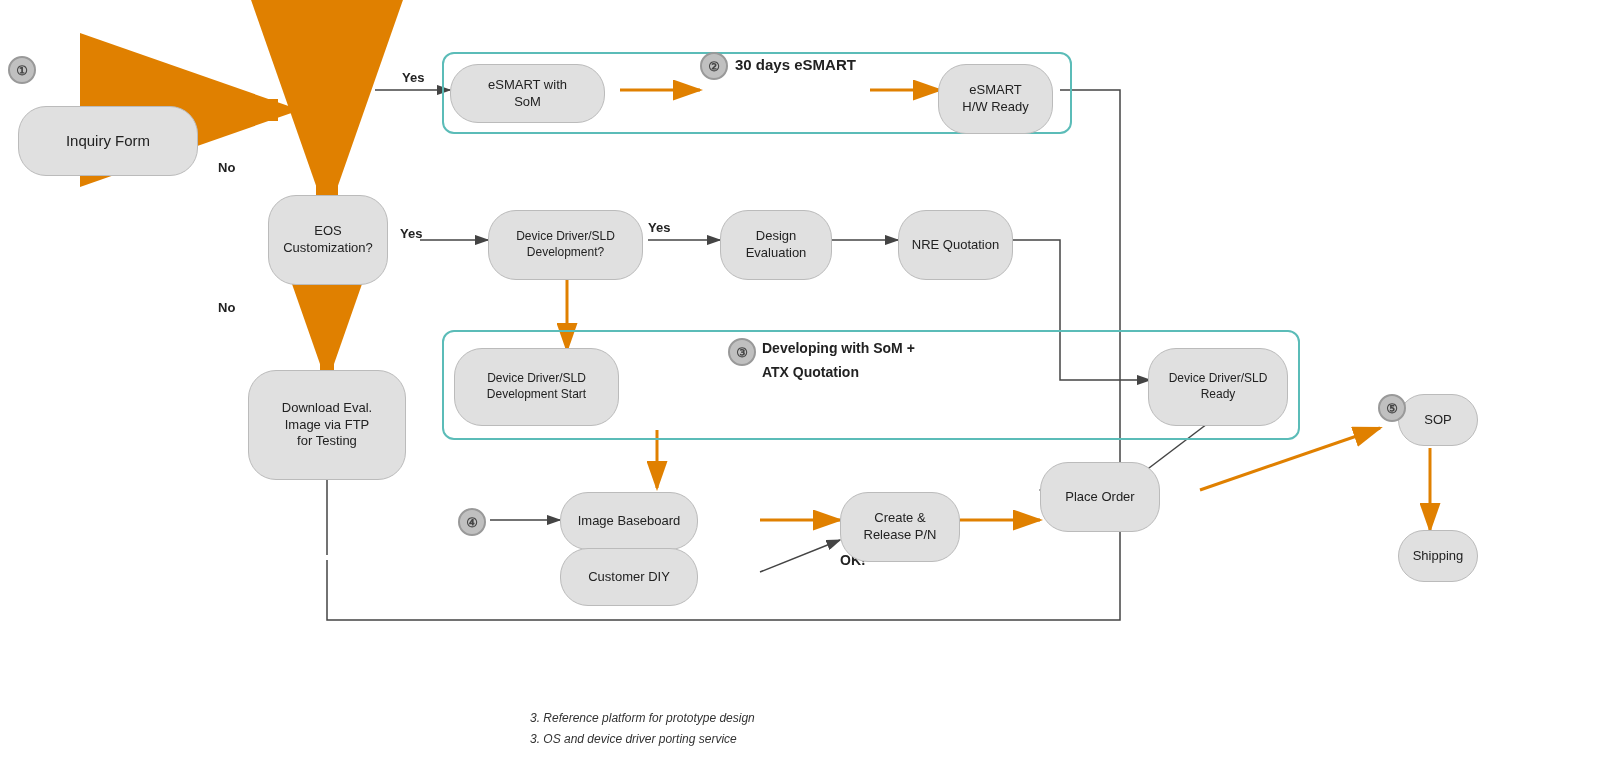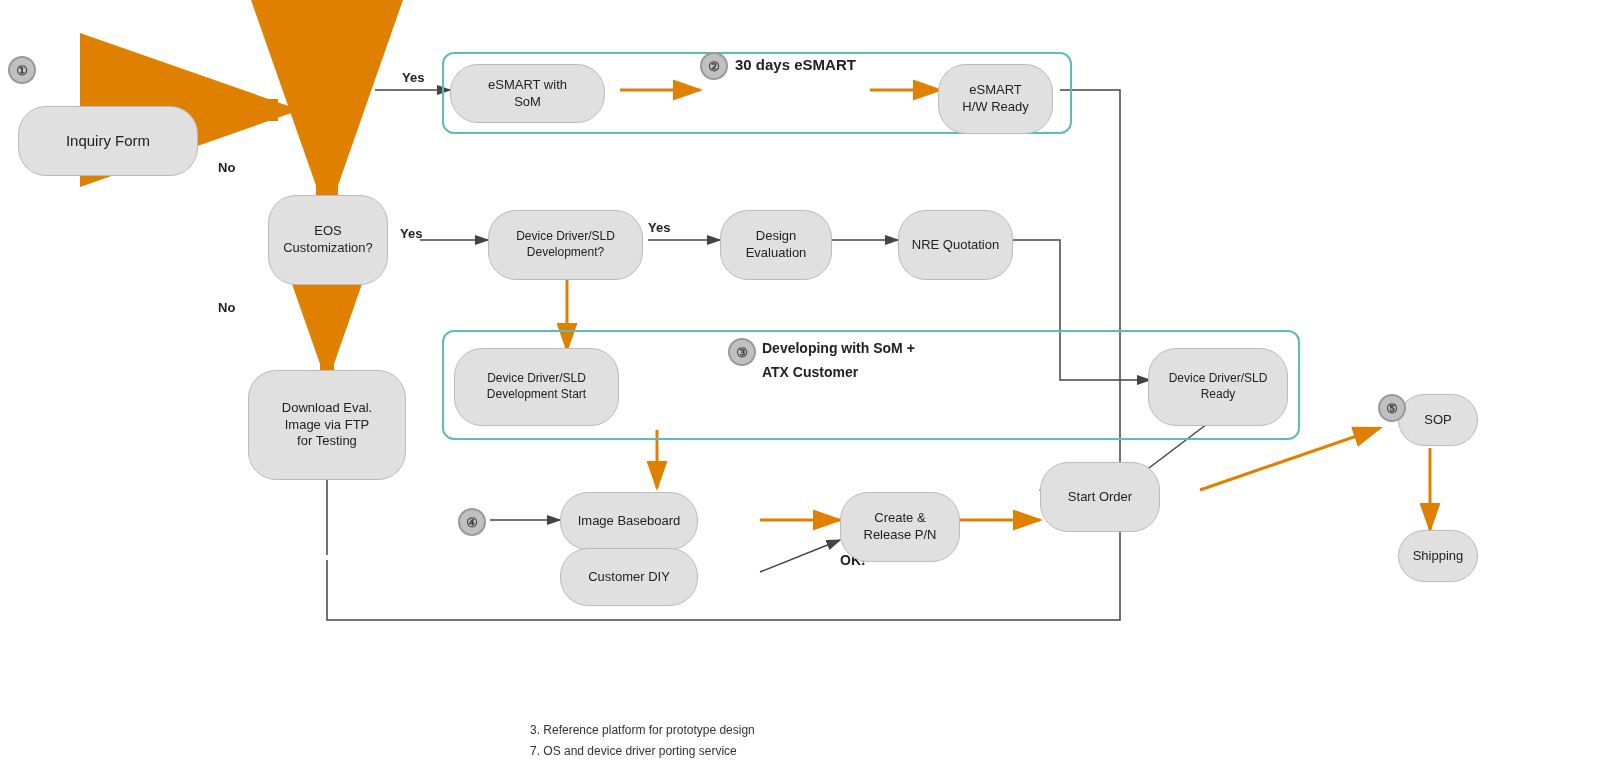--- a/index.html
+++ b/index.html
@@ -80,25 +80,26 @@
     .notes {
       position: absolute;
       bottom: 18px;
       left: 30px;
       font-size: 12px;
       color: #333;
       line-height: 1.7;
     }
     .notes-right {
       position: absolute;
-      bottom: 8px;
+      bottom: 20px;
       left: 530px;
       font-size: 12px;
       color: #333;
       line-height: 1.7;
+      font-style: italic;
     }
   </style>
 </head>
 <body>
 
 <div class="diagram-container">
 
   <svg class="arrows-svg">
     <defs>
 
@@ -217,21 +218,21 @@
     <span>NRE Quotation</span>
   </div>
 
   <div class="teal-box" style="left:442px; top:330px; width:858px; height:110px;"></div>
 
   <div class="badge" style="left:728px; top:338px;">
     <span>③</span>
   </div>
 
   <div class="label" style="left:762px; top:340px; font-size:14px; font-weight:bold;">Developing with SoM +</div>
-  <div class="label" style="left:762px; top:364px; font-size:14px; font-weight:bold;">ATX Customer</div>
+  <div class="label" style="left:762px; top:364px; font-size:14px; font-weight:bold;">ATX Quotation</div>
 
   <div class="node" style="left:454px; top:348px; width:165px; height:78px; font-size:12px;">
     <span>Device Driver/SLD<br>Development Start</span>
   </div>
 
   <div class="node" style="left:1148px; top:348px; width:140px; height:78px; font-size:12px;">
     <span>Device Driver/SLD<br>Ready</span>
   </div>
 
   <div class="badge" style="left:458px; top:508px;">
@@ -246,34 +247,34 @@
     <span>Customer DIY</span>
   </div>
 
   <div class="label-ok" style="left:840px; top:552px;">OK!</div>
 
   <div class="node" style="left:840px; top:492px; width:120px; height:70px;">
     <span>Create &amp;<br>Release P/N</span>
   </div>
 
   <div class="node" style="left:1040px; top:462px; width:120px; height:70px;">
-    <span>Start Order</span>
+    <span>Place Order</span>
   </div>
 
   <div class="badge" style="left:1378px; top:394px;">
     <span>⑤</span>
   </div>
 
   <div class="node" style="left:1398px; top:394px; width:80px; height:52px;">
     <span>SOP</span>
   </div>
 
   <div class="node" style="left:1398px; top:530px; width:80px; height:52px;">
     <span>Shipping</span>
   </div>
 
 
   <div class="notes-right">
     <div>3. Reference platform for prototype design</div>
-    <div>7. OS and device driver porting service</div>
+    <div>3. OS and device driver porting service</div>
   </div>
 
 </div>
 
 </body></html>

